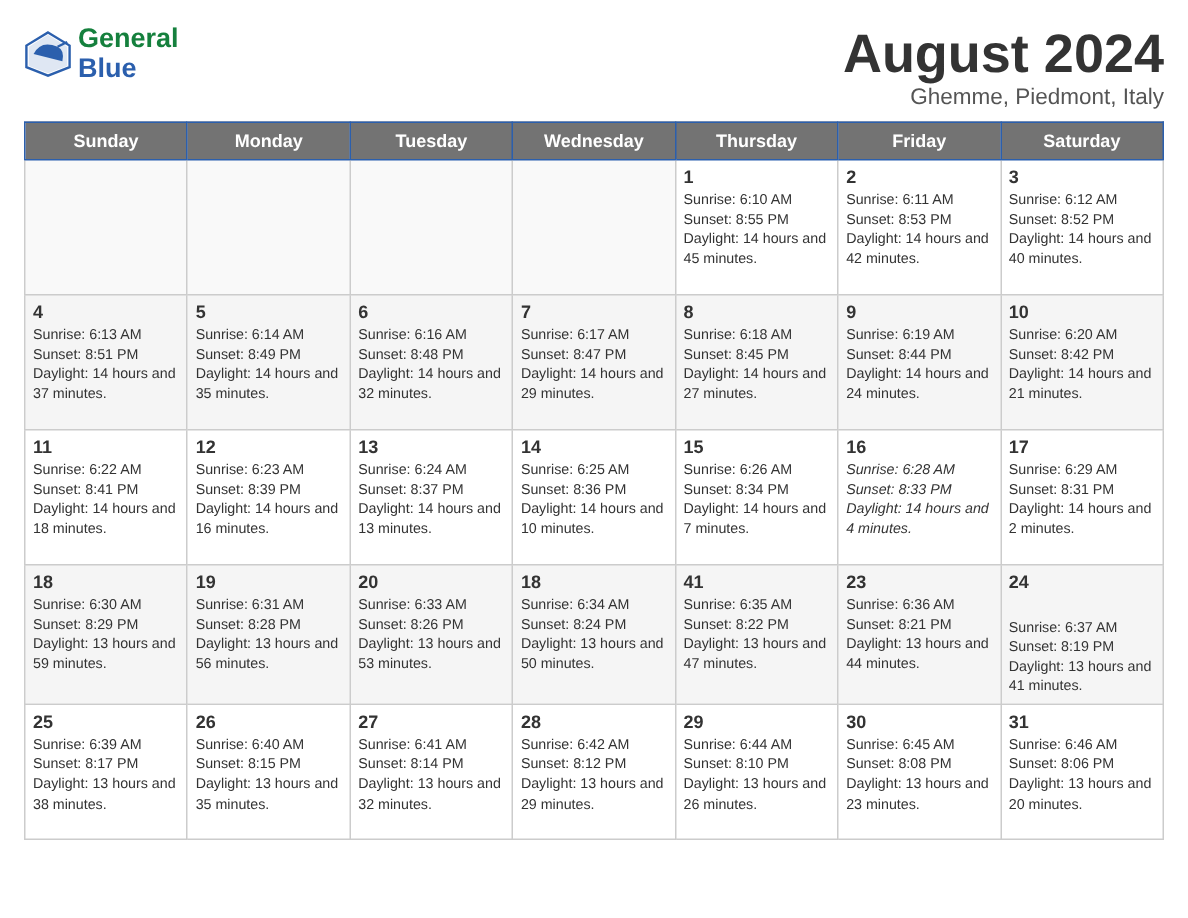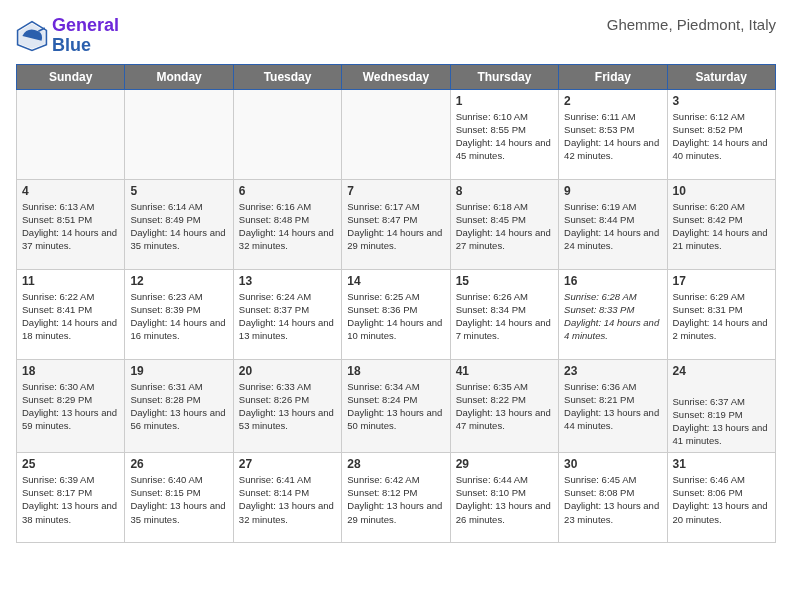--- a/index.html
+++ b/index.html
@@ -19,21 +19,21 @@
     .logo {
       display: flex;
       align-items: center;
       gap: 4px;
     }
     .logo-text {
       font-size: 18px;
       font-weight: bold;
       line-height: 1.1;
     }
-    .logo-text span.general { color: #6d28d9; }
+    .logo-text span.general { color: #15803d; }
     .logo-text span.blue { color: #2b5fad; }
     .logo-icon {
       width: 32px;
       height: 32px;
     }
     .title-block {
       text-align: right;
     }
     .month-year {
       font-size: 36px;
@@ -96,20 +96,21 @@
       <polygon points="20,2 38,13 38,31 20,38 2,31 2,13" fill="none" stroke="#2b5fad" stroke-width="2"></polygon>
       <path d="M8,20 Q14,8 28,14 Q34,17 32,26" fill="#2b5fad"></path>
       <path d="M28,14 L36,10" stroke="#2b5fad" stroke-width="2"></path>
     </svg>
     <div class="logo-text">
       <div><span class="general">General</span></div>
       <div><span class="blue">Blue</span></div>
     </div>
   </div>
   <div class="title-block">
+    <div class="month-year">August 2024</div>
     <div class="location">Ghemme, Piedmont, Italy</div>
   </div>
 </div>
 
 <table>
   <thead>
     <tr>
     <th>Sunday</th>
         <th>Monday</th>
         <th>Tuesday</th>

